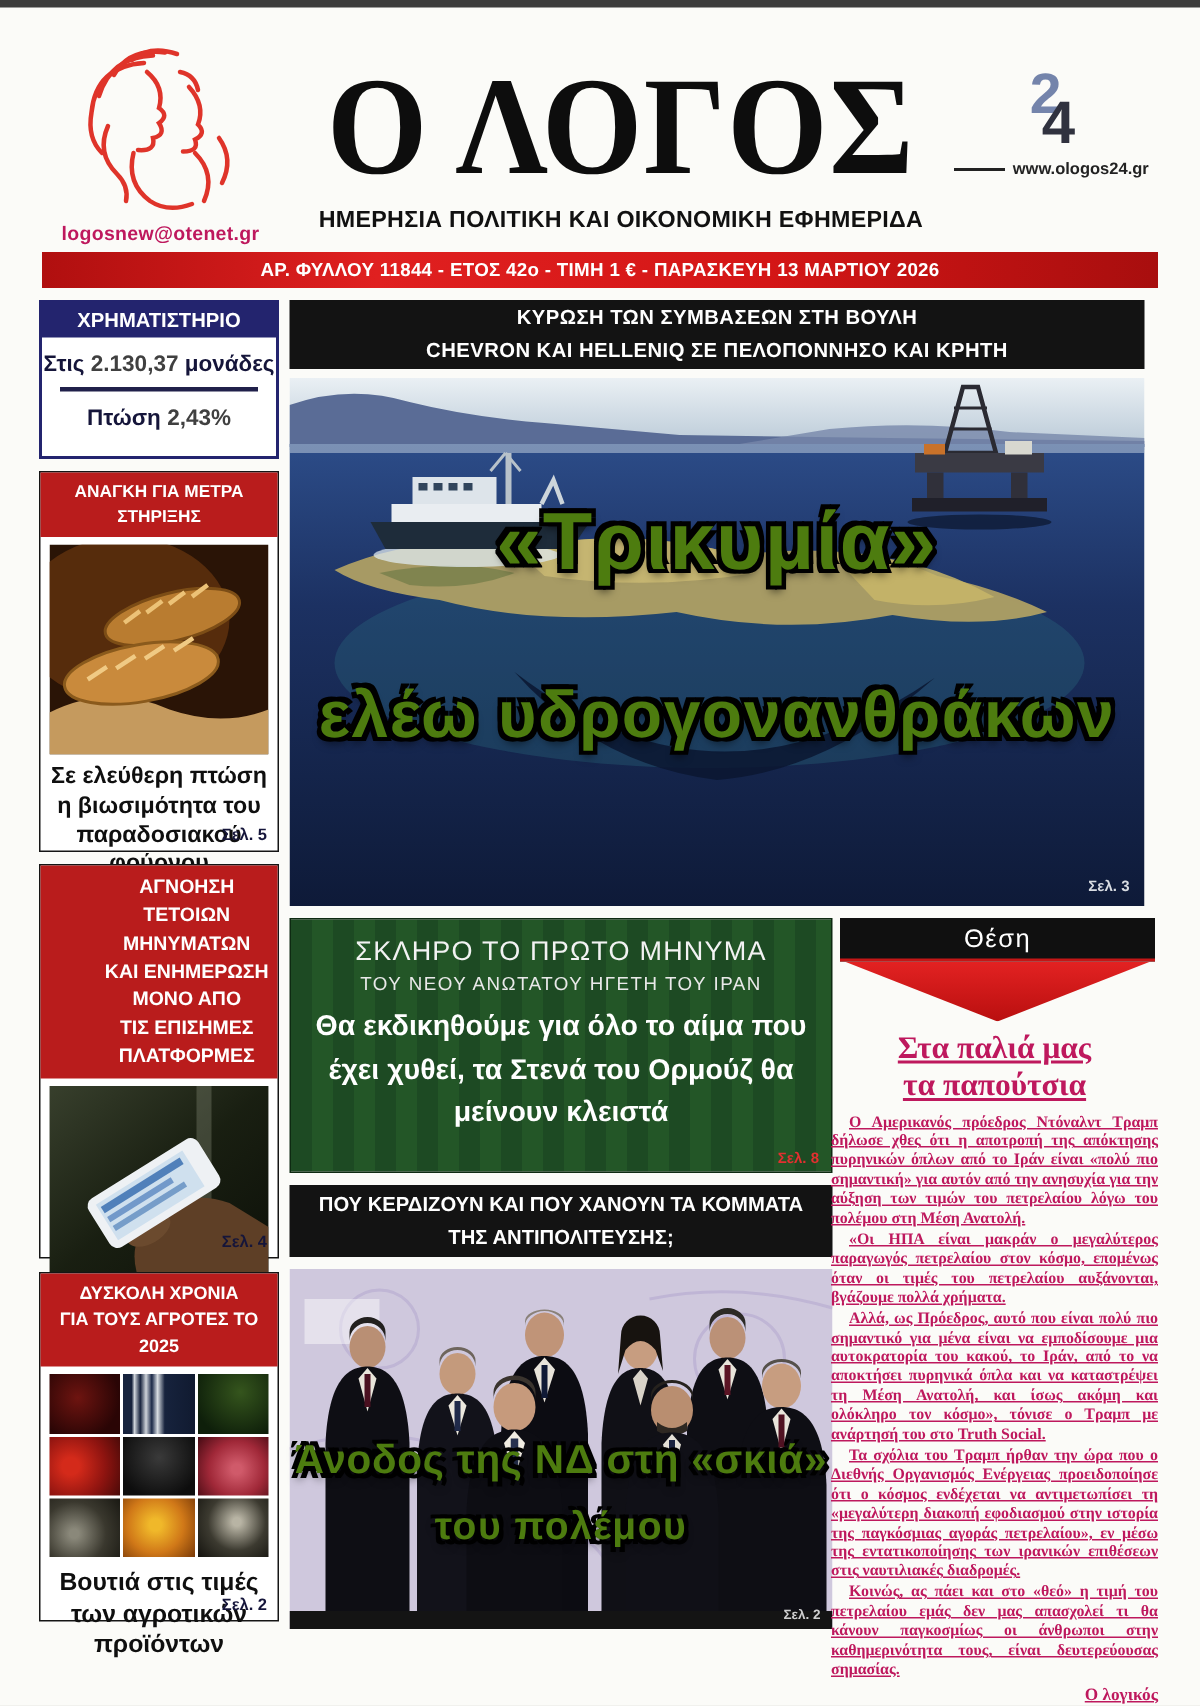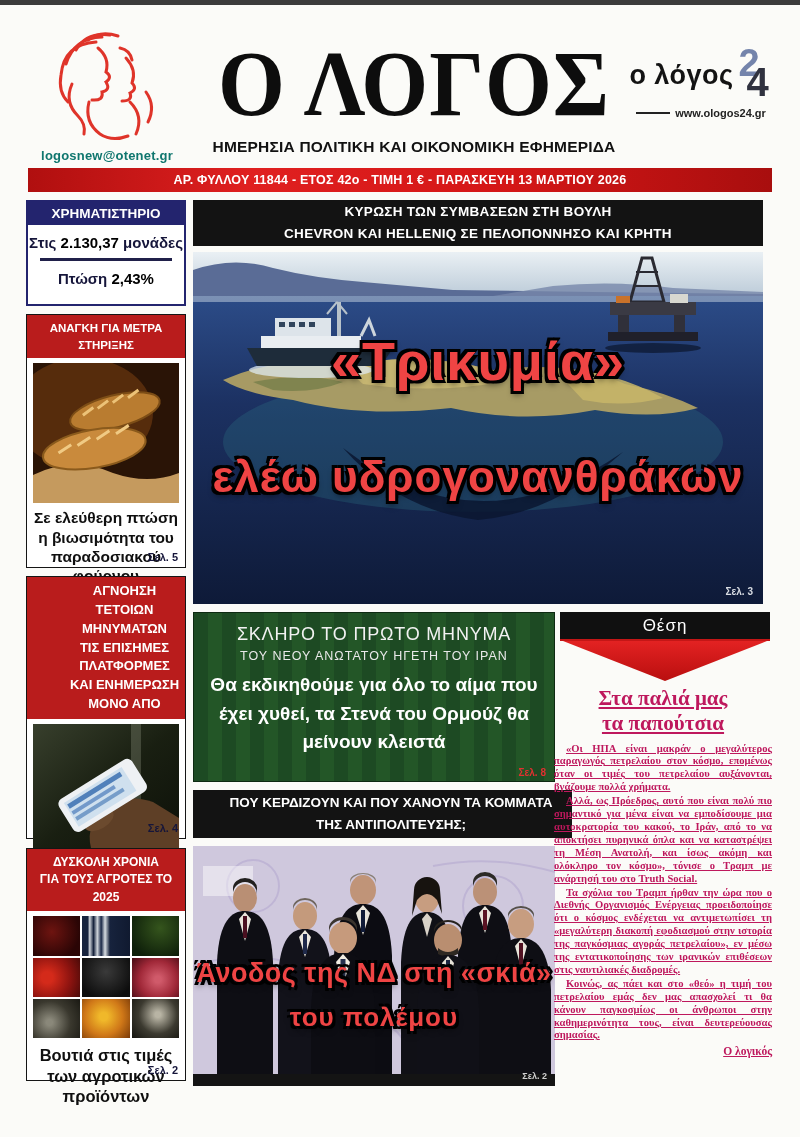--- a/index.html
+++ b/index.html
@@ -4,21 +4,21 @@
 <style>
   html,body{margin:0;padding:0;background:#e9e9e6;}
   .page{position:relative;width:800px;height:1137px;margin:0 auto;background:#fbfbf8;
         font-family:"Liberation Sans",sans-serif;overflow:hidden;}
   .scan-strip{position:absolute;top:0;left:0;width:800px;height:5px;background:#3c3c3c;}
   .abs{position:absolute;}
   b,strong{font-weight:bold;}
 
   
   .faces-art{left:34px;top:28px;width:152px;height:118px;}
-  .email{left:14px;top:148px;width:186px;font-size:13px;font-weight:bold;color:#0f766e;text-align:center;letter-spacing:.2px;}
+  .email{left:14px;top:148px;width:186px;font-size:13px;font-weight:bold;color:#be185d;text-align:center;letter-spacing:.2px;}
   .main-title{left:196px;top:28px;width:436px;height:104px;font-family:"Liberation Serif",serif;
       font-weight:bold;font-size:86px;line-height:104px;color:#0d0d0d;text-align:center;
       letter-spacing:1px;transform:scaleY(1.08);transform-origin:top;}
   .subtitle{left:192px;top:138px;width:444px;font-size:15.5px;font-weight:bold;color:#111;text-align:center;letter-spacing:.2px;}
   .weblogo{left:618px;top:52px;width:166px;height:58px;}
   .weblogo-row{display:flex;align-items:flex-start;justify-content:center;}
   .weblogo-text{font-size:27px;font-weight:bold;color:#131313;letter-spacing:.5px;padding-top:8px;}
   .w24{position:relative;width:36px;height:52px;margin-left:3px;}
   .w24 .d2{position:absolute;left:2px;top:-8px;font-size:38px;font-weight:bold;color:#7484ab;line-height:38px;}
   .w24 .d4{position:absolute;left:10px;top:10px;font-size:40px;font-weight:bold;color:#30323f;line-height:40px;}
@@ -30,21 +30,21 @@
       align-items:center;justify-content:center;}
   .issue-bar{left:28px;top:168px;width:744px;height:24px;
       background:linear-gradient(90deg,#b00f0f,#e02020 30%,#d41616 65%,#a80e0e);
       color:#fff;font-size:12.5px;font-weight:bold;display:flex;align-items:center;justify-content:center;letter-spacing:.2px;}
 
   
   .side-box{left:26px;width:160px;background:#fff;border:1px solid #151515;box-sizing:border-box;}
   .stock-box{top:200px;height:106px;border:2px solid #23246e;}
   .stock-head{background:#23246e;color:#fff;font-size:13.5px;font-weight:bold;text-align:center;padding:4px 0;}
   .stock-line{font-size:15px;font-weight:bold;color:#15153a;text-align:center;margin-top:9px;}
-  .stock-line .red{color:#000000;}
+  .stock-line .red{color:#404040;}
   .stock-div{height:0;border-top:2px solid #20204a;border-bottom:1px solid #20204a;margin:7px 12px 0 12px;}
   .kicker-bar{background:#b91c1c;color:#fff;font-weight:bold;text-align:center;padding:5px 3px;line-height:1.45;}
   .kicker-bar .kl{display:block;}
   .story-head{font-size:15.5px;font-weight:bold;color:#0f0f0f;text-align:center;line-height:1.25;padding:5px 6px 0 6px;}
   .page-ref{position:absolute;right:7px;bottom:4px;font-size:11px;font-weight:bold;color:#15153a;}
   .box-bread{top:314px;height:254px;}
   .box-phone{top:576px;height:263px;}
   .box-agro{top:848px;height:233px;}
   .side-img{display:block;width:146px;margin:5px auto 0 auto;}
   .collage{width:146px;height:122px;margin:5px auto 0 auto;display:grid;grid-template-columns:1fr 1fr 1fr;
@@ -61,38 +61,38 @@
   .t9{background:radial-gradient(circle at 55% 40%,#b8b4a4 8%,#3c3a30 55%,#14130e);}
 
   
   .lead-kicker{left:193px;top:200px;width:570px;height:46px;background:#131313;color:#fff;
       font-size:13.5px;font-weight:bold;display:flex;flex-direction:column;justify-content:center;
       text-align:center;line-height:1.6;letter-spacing:.3px;}
   .lead-photo{left:193px;top:252px;width:570px;height:352px;}
   .lead-photo svg{display:block;}
   .lead-h1{left:193px;top:330px;width:570px;font-size:54px;}
   .lead-h2{left:193px;top:452px;width:570px;font-size:44px;}
-  .outline-head{position:absolute;text-align:center;font-weight:bold;color:#ef4444;letter-spacing:1px;
+  .outline-head{position:absolute;text-align:center;font-weight:bold;color:#4d7c0f;letter-spacing:1px;
       text-shadow:-3px -3px 0 #000,3px -3px 0 #000,-3px 3px 0 #000,3px 3px 0 #000,0 4px 6px rgba(0,0,0,.55);}
   .lead-page{left:193px;top:252px;width:570px;height:352px;pointer-events:none;}
   .photo-pageref{position:absolute;right:10px;bottom:7px;font-size:10px;font-weight:bold;color:#d8dce2;}
 
   
   .iran-box{left:193px;top:612px;width:362px;height:170px;box-sizing:border-box;
       background:repeating-linear-gradient(90deg,#1d4a23 0 14px,#235627 14px 28px);
       border:1px solid #0e2a12;color:#fff;text-align:center;padding-top:11px;}
   .iran-k1{font-size:18px;letter-spacing:.8px;color:#f2f2f2;}
   .iran-k2{font-size:12.5px;letter-spacing:1px;color:#e9e9e9;margin-top:4px;}
   .iran-head{font-size:19px;font-weight:bold;line-height:1.5;margin-top:8px;padding:0 14px;}
   .iran-page{position:absolute;right:8px;bottom:3px;font-size:10px;font-weight:bold;color:#e23030;}
 
   
   .pol-kicker{left:193px;top:790px;width:362px;height:48px;background:#131313;color:#fff;
       font-size:13.5px;font-weight:bold;display:flex;flex-direction:column;justify-content:center;
-      text-align:center;line-height:1.65;padding-left:17px;}
+      text-align:center;line-height:1.65;}
   .pol-photo{left:193px;top:846px;width:362px;height:240px;}
   .pol-h1{left:193px;top:958px;width:362px;font-size:27px;letter-spacing:.5px;}
   .pol-h2{left:193px;top:1002px;width:362px;font-size:26px;}
   .pol-page{position:absolute;right:8px;bottom:5px;font-size:9px;font-weight:bold;color:#cfcfcf;}
 
   
   .op-bar{left:560px;top:612px;width:210px;height:27px;background:#101010;color:#fff;
       font-size:17px;display:flex;align-items:center;justify-content:center;letter-spacing:1px;
       border-bottom:2px solid #c41616;}
   .op-tri{left:563px;top:641px;width:204px;height:40px;background:linear-gradient(180deg,#e32222,#b90f0f);
@@ -123,21 +123,20 @@
       <path d="M38,56 Q30,74 44,88 Q52,96 50,106"></path>
       <path d="M112,64 Q122,78 114,94"></path>
     </g>
   </svg>
   <div class="abs email">logosnew@otenet.gr</div>
   <div class="abs main-title">Ο ΛΟΓΟΣ</div>
   <div class="abs subtitle">ΗΜΕΡΗΣΙΑ ΠΟΛΙΤΙΚΗ ΚΑΙ ΟΙΚΟΝΟΜΙΚΗ ΕΦΗΜΕΡΙΔΑ</div>
 
   <div class="abs weblogo">
     <div class="weblogo-row">
-      <span class="weblogo-text">ο λόγος</span>
       <span class="w24">
         <span class="d2">2</span>
         <span class="d4">4</span>
       </span>
     </div>
     <div class="weburl-row">
       <span class="weburl-dash"></span>
       <span class="weburl">www.ologos24.gr</span>
     </div>
   </div>
@@ -176,22 +175,22 @@
         <path d="M26,84 l14,-6 M46,80 l14,-6 M66,77 l14,-6 M86,75 l14,-6" stroke="#f0ca84" stroke-width="3" fill="none"></path>
       </g>
     </svg>
     <div class="story-head">Σε ελεύθερη πτώση η βιωσιμότητα του παραδοσιακού φούρνου</div>
     <div class="page-ref">Σελ. 5</div>
   </div>
 
   <div class="abs side-box box-phone">
     <div class="kicker-bar" style="font-size:13px;padding-left:40px;">
       <span class="kl">ΑΓΝΟΗΣΗ ΤΕΤΟΙΩΝ ΜΗΝΥΜΑΤΩΝ</span>
+      <span class="kl">ΚΑΙ ΕΝΗΜΕΡΩΣΗ ΜΟΝΟ ΑΠΟ</span>
       <span class="kl">ΤΙΣ ΕΠΙΣΗΜΕΣ ΠΛΑΤΦΟΡΜΕΣ</span>
-      <span class="kl">ΚΑΙ ΕΝΗΜΕΡΩΣΗ ΜΟΝΟ ΑΠΟ</span>
     </div>
     <svg class="side-img" viewBox="0 0 146 130" width="146" height="130">
       <rect width="146" height="130" fill="#10140b"></rect>
       <rect width="146" height="130" fill="url(#phbg)"></rect>
       <defs>
         <linearGradient id="phbg" x1="0" y1="0" x2="1" y2="1">
           <stop offset="0" stop-color="#3c4430" stop-opacity=".9"></stop>
           <stop offset=".5" stop-color="#1a2012" stop-opacity=".9"></stop>
           <stop offset="1" stop-color="#0c0f08"></stop>
         </linearGradient>
@@ -383,19 +382,20 @@
   <div class="abs outline-head pol-h1">Άνοδος της ΝΔ στη «σκιά»</div>
   <div class="abs outline-head pol-h2">του πολέμου</div>
 
   <div class="abs op-bar">Θέση</div>
   <div class="abs op-tri"></div>
   <div class="abs op-text">
     <div class="op-title">
       <span>Στα παλιά μας</span><br>
       <span>τα παπούτσια</span>
     </div>
+    <p>Ο Αμερικανός πρόεδρος Ντόναλντ Τραμπ δήλωσε χθες ότι η αποτροπή της απόκτησης πυρηνικών όπλων από το Ιράν είναι «πολύ πιο σημαντική» για αυτόν από την ανησυχία για την αύξηση των τιμών του πετρελαίου λόγω του πολέμου στη Μέση Ανατολή.</p>
     <p>«Οι ΗΠΑ είναι μακράν ο μεγαλύτερος παραγωγός πετρελαίου στον κόσμο, επομένως όταν οι τιμές του πετρελαίου αυξάνονται, βγάζουμε πολλά χρήματα.</p>
     <p>Αλλά, ως Πρόεδρος, αυτό που είναι πολύ πιο σημαντικό για μένα είναι να εμποδίσουμε μια αυτοκρατορία του κακού, το Ιράν, από το να αποκτήσει πυρηνικά όπλα και να καταστρέψει τη Μέση Ανατολή, και ίσως ακόμη και ολόκληρο τον κόσμο», τόνισε ο Τραμπ με ανάρτησή του στο Truth Social.</p>
     <p>Τα σχόλια του Τραμπ ήρθαν την ώρα που ο Διεθνής Οργανισμός Ενέργειας προειδοποίησε ότι ο κόσμος ενδέχεται να αντιμετωπίσει τη «μεγαλύτερη διακοπή εφοδιασμού στην ιστορία της παγκόσμιας αγοράς πετρελαίου», εν μέσω της εντατικοποίησης των ιρανικών επιθέσεων στις ναυτιλιακές διαδρομές.</p>
     <p>Κοινώς, ας πάει και στο «θεό» η τιμή του πετρελαίου εμάς δεν μας απασχολεί τι θα κάνουν παγκοσμίως οι άνθρωποι στην καθημερινότητα τους, είναι δευτερεύουσας σημασίας.</p>
     <div class="op-sign">Ο λογικός</div>
   </div>
 </div>
 
 </body></html>

